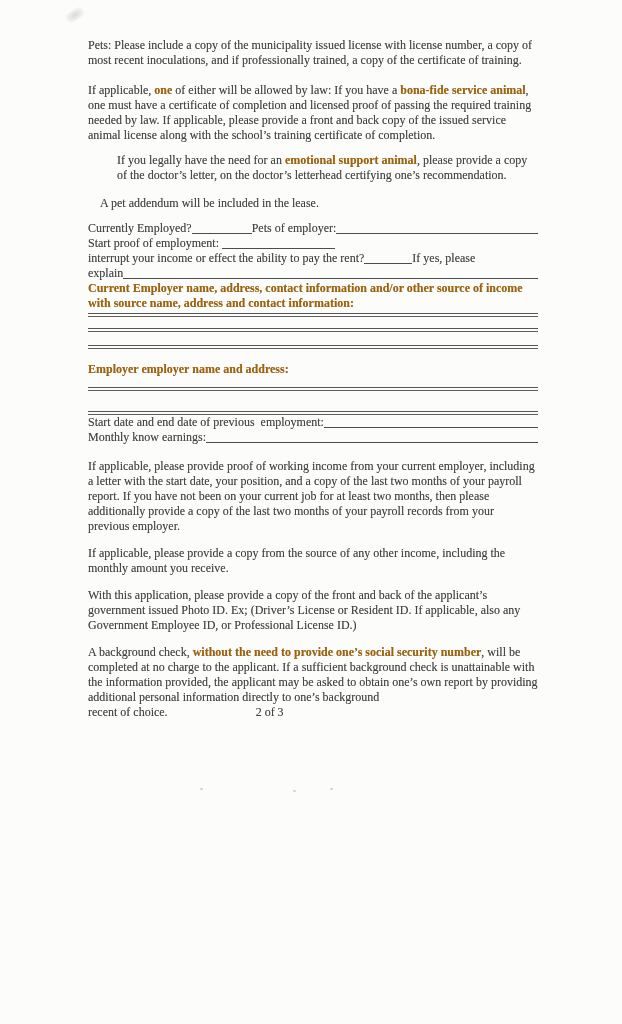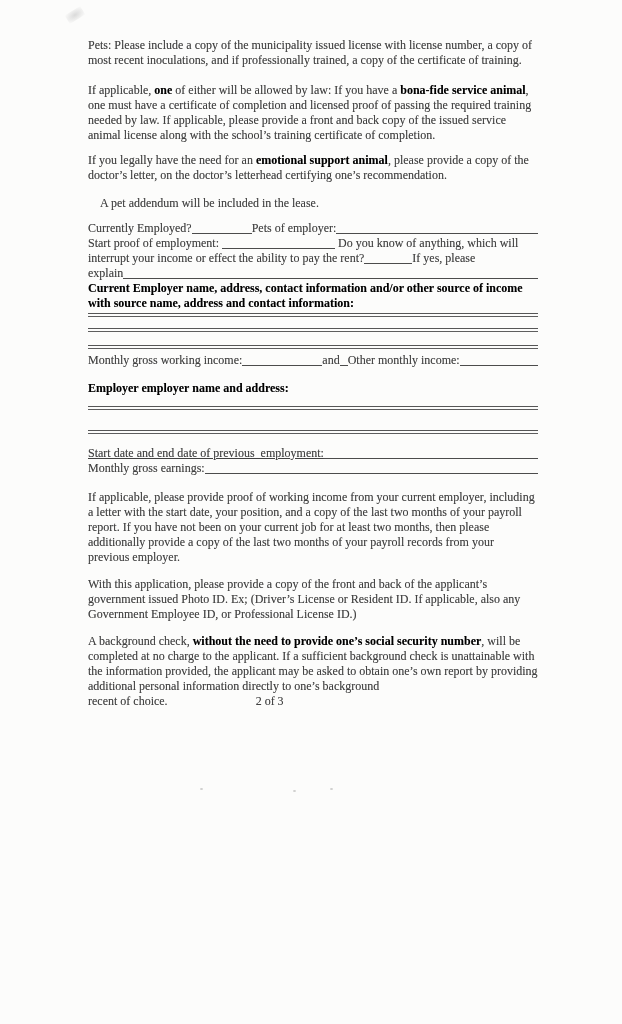--- a/index.html
+++ b/index.html
@@ -23,21 +23,21 @@
     font-size: 12px;
     line-height: 15px;
     text-shadow: 0 0 0.6px rgba(80,80,80,0.45);
   }
   .para {
     margin: 0;
     text-align: left;
   }
   .b {
     font-weight: bold;
-    color: #000000;
+    color: #a16207;
   }
   .frow {
     display: flex;
     align-items: flex-end;
     height: 15px;
   }
   .frow .txt {
     white-space: pre;
     flex: 0 0 auto;
   }
@@ -85,66 +85,58 @@
 <body style="background: rgb(252, 252, 251);">
 
 <div class="smudge"></div>
 <div class="speck s1"></div>
 <div class="speck s2"></div>
 <div class="speck s3"></div>
 
 <div class="page-content" style="color: rgb(65, 65, 65);">
     <p class="para"><span class="txt">Pets: Please include a copy of the municipality issued license with license number, a copy of most recent inoculations, and if professionally trained, a copy of the certificate of training.</span></p>
     <p class="para" style="margin-top: 15px;"><span class="txt">If applicable, </span><span class="b txt">one</span><span class="txt"> of either will be allowed by law:  If you have a </span><span class="b txt">bona-fide service animal</span><span class="txt">, one must have a certificate of completion and licensed proof of passing the required training needed by law.  If applicable, please provide a front and back copy of the issued service animal license along with the school’s training certificate of completion.</span></p>
-    <p class="para" style="margin-top: 10px;"><span class="txt">If you legally have the need for an </span><span class="b txt">emotional support animal</span><span class="txt">, please provide a copy of the doctor’s letter, on the doctor’s letterhead certifying one’s recommendation.</span></p>
+    <p class="para" style="margin-top: 10px; margin-left: 29px;"><span class="txt">If you legally have the need for an </span><span class="b txt">emotional support animal</span><span class="txt">, please provide a copy of the doctor’s letter, on the doctor’s letterhead certifying one’s recommendation.</span></p>
     <p class="para" style="margin-top: 13px; margin-left: 12px;"><span class="txt">A pet addendum will be included in the lease.</span></p>
     <div class="frow" style="margin-top: 10px; justify-content: center;">
       <span class="txt">Currently Employed?</span>
       <span class="blank" style="width: 60px;"></span>
       <span class="txt">Pets of employer:</span>
       <span class="blank fill"></span>
     </div>
     <div class="frow">
       <span class="txt">Start proof of employment: </span>
       <span class="blank" style="width: 113px;"></span>
-      <span class="txt"> Do you know of anything, which will</span>
     </div>
     <div class="frow">
       <span class="txt">interrupt your income or effect the ability to pay the rent?</span>
       <span class="blank" style="width: 48px;"></span>
       <span class="txt">If yes, please</span>
     </div>
     <div class="frow">
       <span class="txt">explain</span>
       <span class="blank fill"></span>
     </div>
     <p class="para"><span class="b txt">Current Employer name, address, contact information and/or other source of income with source name, address and contact information:</span></p>
     <div class="rule" style="margin-top: 2px;"></div>
     <div class="rule" style="margin-top: 11px;"></div>
     <div class="rule" style="margin-top: 13px;"></div>
-    <div class="frow" style="margin-top: 4px;">
-      <span class="txt">Monthly gross working income:</span>
-      <span class="blank" style="width: 80px;"></span>
-      <span class="txt">and</span>
-      <span class="blank" style="width: 8px;"></span>
-      <span class="txt">Other monthly income:</span>
-      <span class="blank fill"></span>
-    </div>
     <p class="para" style="margin-top: 13px;"><span class="b txt">Employer employer name and address:</span></p>
     <div class="rule" style="margin-top: 10px;"></div>
     <div class="rule" style="margin-top: 20px;"></div>
-    <div class="frow" style="margin-top: 12px; text-decoration: underline;">
+    <div class="frow" style="">
       <span class="txt">Start date and end date of previous  employment:</span>
       <span class="blank fill"></span>
     </div>
     <div class="frow">
-      <span class="txt">Monthly gross earnings:</span>
+      <span class="txt">Monthly know earnings:</span>
       <span class="blank fill"></span>
     </div>
     <p class="para" style="margin-top: 14px;"><span class="txt">If applicable, please provide proof of working income from your current employer, including a letter with the start date, your position, and a copy of the last two months of your payroll report.  If you have not been on your current job for at least two months, then please additionally provide a copy of the last two months of your payroll records from your previous employer.</span></p>
+    <p class="para" style="margin-top: 12px;"><span class="txt">If applicable, please provide a copy from the source of any other income, including the monthly amount you receive.</span></p>
     <p class="para" style="margin-top: 12px;"><span class="txt">With this application, please provide a copy of the front and back of the applicant’s government issued Photo ID.  Ex; (Driver’s License or Resident ID. If applicable, also any Government Employee ID, or Professional License ID.)</span></p>
     <p class="para" style="margin-top: 12px;"><span class="txt">A background check, </span><span class="b txt">without the need to provide one’s social security number</span><span class="txt">, will be completed at no charge to the applicant.  If a sufficient background check is unattainable with the information provided, the applicant may be asked to obtain one’s own report by providing additional personal information directly to one’s background</span></p>
     <div class="frow">
       <span class="txt">recent of choice.</span>
       <span class="space" style="width: 88px;"></span>
       <span class="txt">2 of 3</span>
     </div>
   </div>
 
 </body></html>

